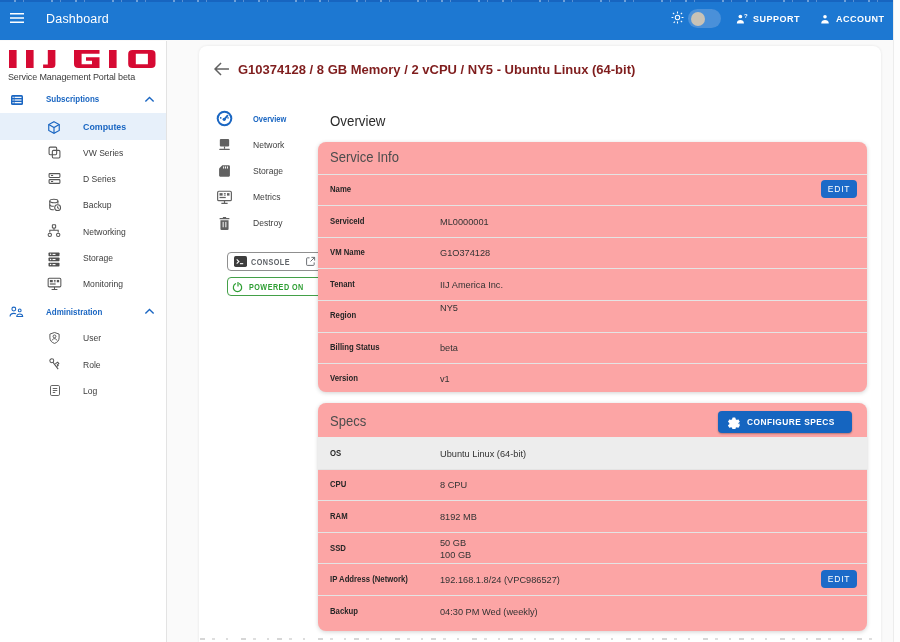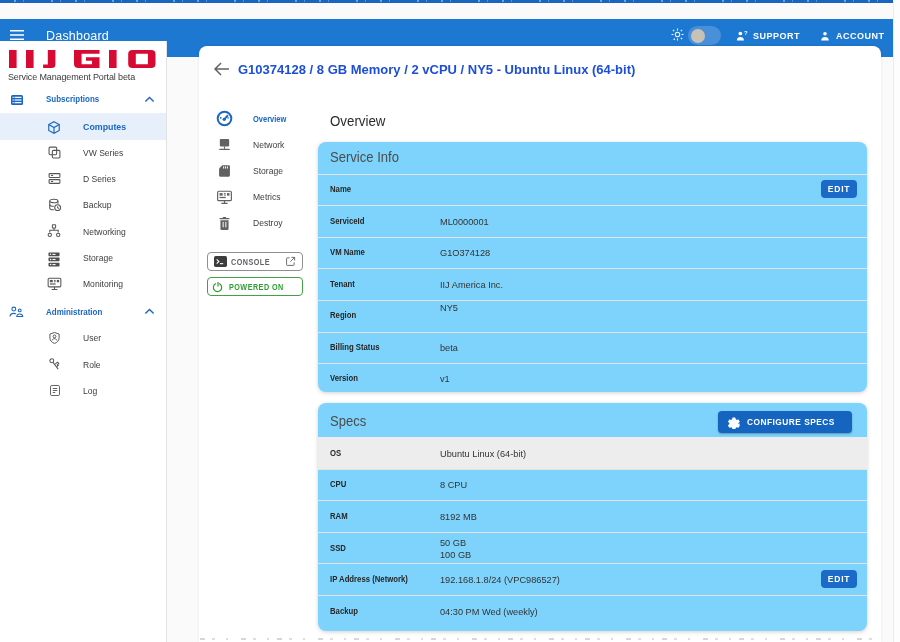--- a/index.html
+++ b/index.html
@@ -6,53 +6,53 @@
   html,body { width:900px; height:642px; overflow:hidden; font-family:"Liberation Sans", sans-serif; background:#fafafa; }
   .abs { position:absolute; }
   #stage { position:relative; width:900px; height:642px; }
 
   
   #topstrip { left:0; top:0; width:893px; height:2.5px; background:#1765c0;
     background-image:repeating-linear-gradient(90deg, rgba(255,255,255,0) 0 14px, rgba(255,255,255,.38) 14px 16px, rgba(255,255,255,0) 16px 23px, rgba(255,255,255,.28) 23px 24px, rgba(255,255,255,0) 24px 37px);
     background-size:61px 1.7px; background-repeat:repeat-x; }
 
   
-  #appbar { left:0; top:19px; width:893px; height:37.5px; background:#1d78d2; color:#fff; }
+  #appbar { left:0; top:2px; width:893px; height:37.5px; background:#1d78d2; color:#fff; }
   #appbar .title { position:absolute; left:46px; top:9.5px; font-size:12.5px; letter-spacing:.2px; color:#fff; }
   .bartxt { font-size:9.5px; font-weight:bold; letter-spacing:0.5px; color:#fff; white-space:nowrap; transform:scaleX(.95); transform-origin:left center; }
 
   
   #scroll { left:893px; top:0; width:7px; height:642px; background:#fdfdfd; border-left:1px solid #ececec; }
 
   
   #sidebar { left:0; top:41px; width:167px; height:601px; background:#fff; border-right:1px solid #e3e3e3; }
   .navhead { position:absolute; font-size:9.5px; font-weight:bold; color:#1a66c2; transform:scaleX(.84); transform-origin:left center; white-space:nowrap; }
   .navitem { position:absolute; font-size:9.5px; color:#3c3c3c; transform:scaleX(.9); transform-origin:left center; white-space:nowrap; }
   .navitem.active { color:#1a66c2; font-weight:bold; transform:scaleX(.93); }
   #activebg { left:0; top:72px; width:166px; height:27px; background:#e7f0fa; }
 
   
   #paper { left:199px; top:46px; width:682px; height:596px; background:#fff; border-radius:8px 8px 0 0; box-shadow:0 0 3px rgba(0,0,0,.09); }
 
   .tabtxt { position:absolute; font-size:9.5px; color:#3d3d3d; transform:scaleX(.9); transform-origin:left center; white-space:nowrap; }
   .tabtxt.sel { color:#1a66c2; font-weight:bold; transform:scaleX(.79); }
 
   
-  .obtn { position:absolute; border-radius:4px; display:flex; align-items:center; justify-content:center; font-weight:bold; letter-spacing:1.1px; white-space:nowrap; }
+  .obtn { position:absolute; border-radius:4px; display:flex; align-items:center; justify-content:center; font-weight:bold; letter-spacing:1.1px; white-space:nowrap;margin-left:20px; }
   #consolebtn { left:207px; top:252px; width:96px; height:19px; border:1px solid #8f8f8f; color:#5f6368; font-size:9px; letter-spacing:.6px; background:#fff; }
   #powerbtn { left:207px; top:277px; width:96px; height:19px; border:1px solid #43a047; color:#2e9e33; font-size:9px; letter-spacing:.6px; background:#fff; }
 
   h2.section { position:absolute; font-size:14px; font-weight:500; color:#2b2b2b; transform:scaleX(.95); transform-origin:left center; white-space:nowrap; }
 
-  .card { position:absolute; left:318px; width:549px; background:#7dd3fc; border-radius:8px; box-shadow:0 1px 4px rgba(0,0,0,.18); }
+  .card { position:absolute; left:318px; width:549px; background:#fca5a5; border-radius:8px; box-shadow:0 1px 4px rgba(0,0,0,.18); }
   .cardtitle { position:absolute; left:12px; font-size:14.5px; color:#4d4d4d; transform:scaleX(.9); transform-origin:left center; white-space:nowrap; }
   .row { position:absolute; left:0; width:549px; border-top:1px solid #e4e4e4; }
   .lbl { position:absolute; left:12px; font-size:9px; font-weight:bold; color:#262626; transform:scaleX(.86); transform-origin:left center; white-space:nowrap; }
   .val { position:absolute; left:122px; font-size:9.5px; color:#333; transform:scaleX(.97); transform-origin:left top; white-space:nowrap; line-height:12.6px; }
-  .editbtn { position:absolute; left:503px; width:36px; height:18px; background:#1c6ac8; border-radius:4px; color:#fff; font-size:8.5px; font-weight:bold; letter-spacing:.8px; display:flex; align-items:center; justify-content:center; }
+  .editbtn { position:absolute; left:503px; width:36px; height:18px; background:#1c6ac8; border-radius:4px; color:#fff; font-size:8.5px; font-weight:normal; letter-spacing:.8px; display:flex; align-items:center; justify-content:center; }
 
   #cfgbtn { position:absolute; left:400px; top:8px; width:134px; height:22px; background:#1565c0; border-radius:4px; color:#fff; font-size:9px; font-weight:bold; letter-spacing:.5px; white-space:nowrap; display:flex; align-items:center; justify-content:center; gap:6px; box-shadow:0 1px 2px rgba(0,0,0,.3); }
 
   
   #botstrip { left:200px; top:637px; width:680px; height:5px;
      background-image:repeating-linear-gradient(90deg, rgba(120,120,120,.3) 0 5px, rgba(0,0,0,0) 5px 12px, rgba(120,120,120,.24) 12px 15px, rgba(0,0,0,0) 15px 26px, rgba(120,120,120,.26) 26px 28px, rgba(0,0,0,0) 28px 41px);
      background-size:77px 2.4px; background-position:0 1px; background-repeat:repeat-x; }
 </style>
 </head>
 <body>
@@ -213,21 +213,21 @@
         <path d="M7.5 8h9M7.5 12h9M7.5 16h5"></path>
       </svg>
     <span class="navitem" style="left:83px;top:344px">Log</span>
   </div>
 
   <div class="abs" id="paper"></div>
 
   <svg class="abs" style="left:214px;top:62px" width="15" height="14" viewBox="0 0 16 15">
       <path d="M7.5 1L1 7.5 7.5 14M1 7.5h15" stroke="#616161" stroke-width="1.6" fill="none"></path>
     </svg>
-  <span class="abs" style="left:238px;top:62px;font-size:13px;font-weight:bold;color:#1d4ed8">G10374128 / 8 GB Memory / 2 vCPU / NY5 - Ubuntu Linux (64-bit)</span>
+  <span class="abs" style="left:238px;top:62px;font-size:13px;font-weight:bold;color:#7f1d1d">G10374128 / 8 GB Memory / 2 vCPU / NY5 - Ubuntu Linux (64-bit)</span>
 
   <svg class="abs" style="left:216px;top:110px" width="17" height="17" viewBox="0 0 24 24">
       <circle cx="12" cy="12" r="11" fill="#1a66c2"></circle>
       <circle cx="12" cy="12" r="8.2" fill="#fff"></circle>
       <circle cx="11.6" cy="13.2" r="2.3" fill="#1a66c2"></circle>
       <g transform="rotate(42 11.6 13.2)">
         <rect x="10.3" y="5" width="2.6" height="8.5" rx="1.3" fill="#1a66c2"></rect>
       </g>
       <rect x="5.6" y="10" width="2.2" height="2.2" rx="0.6" fill="#1a66c2"></rect>
       <rect x="15.9" y="10" width="2.2" height="2.2" rx="0.6" fill="#1a66c2" opacity=".85"></rect>

